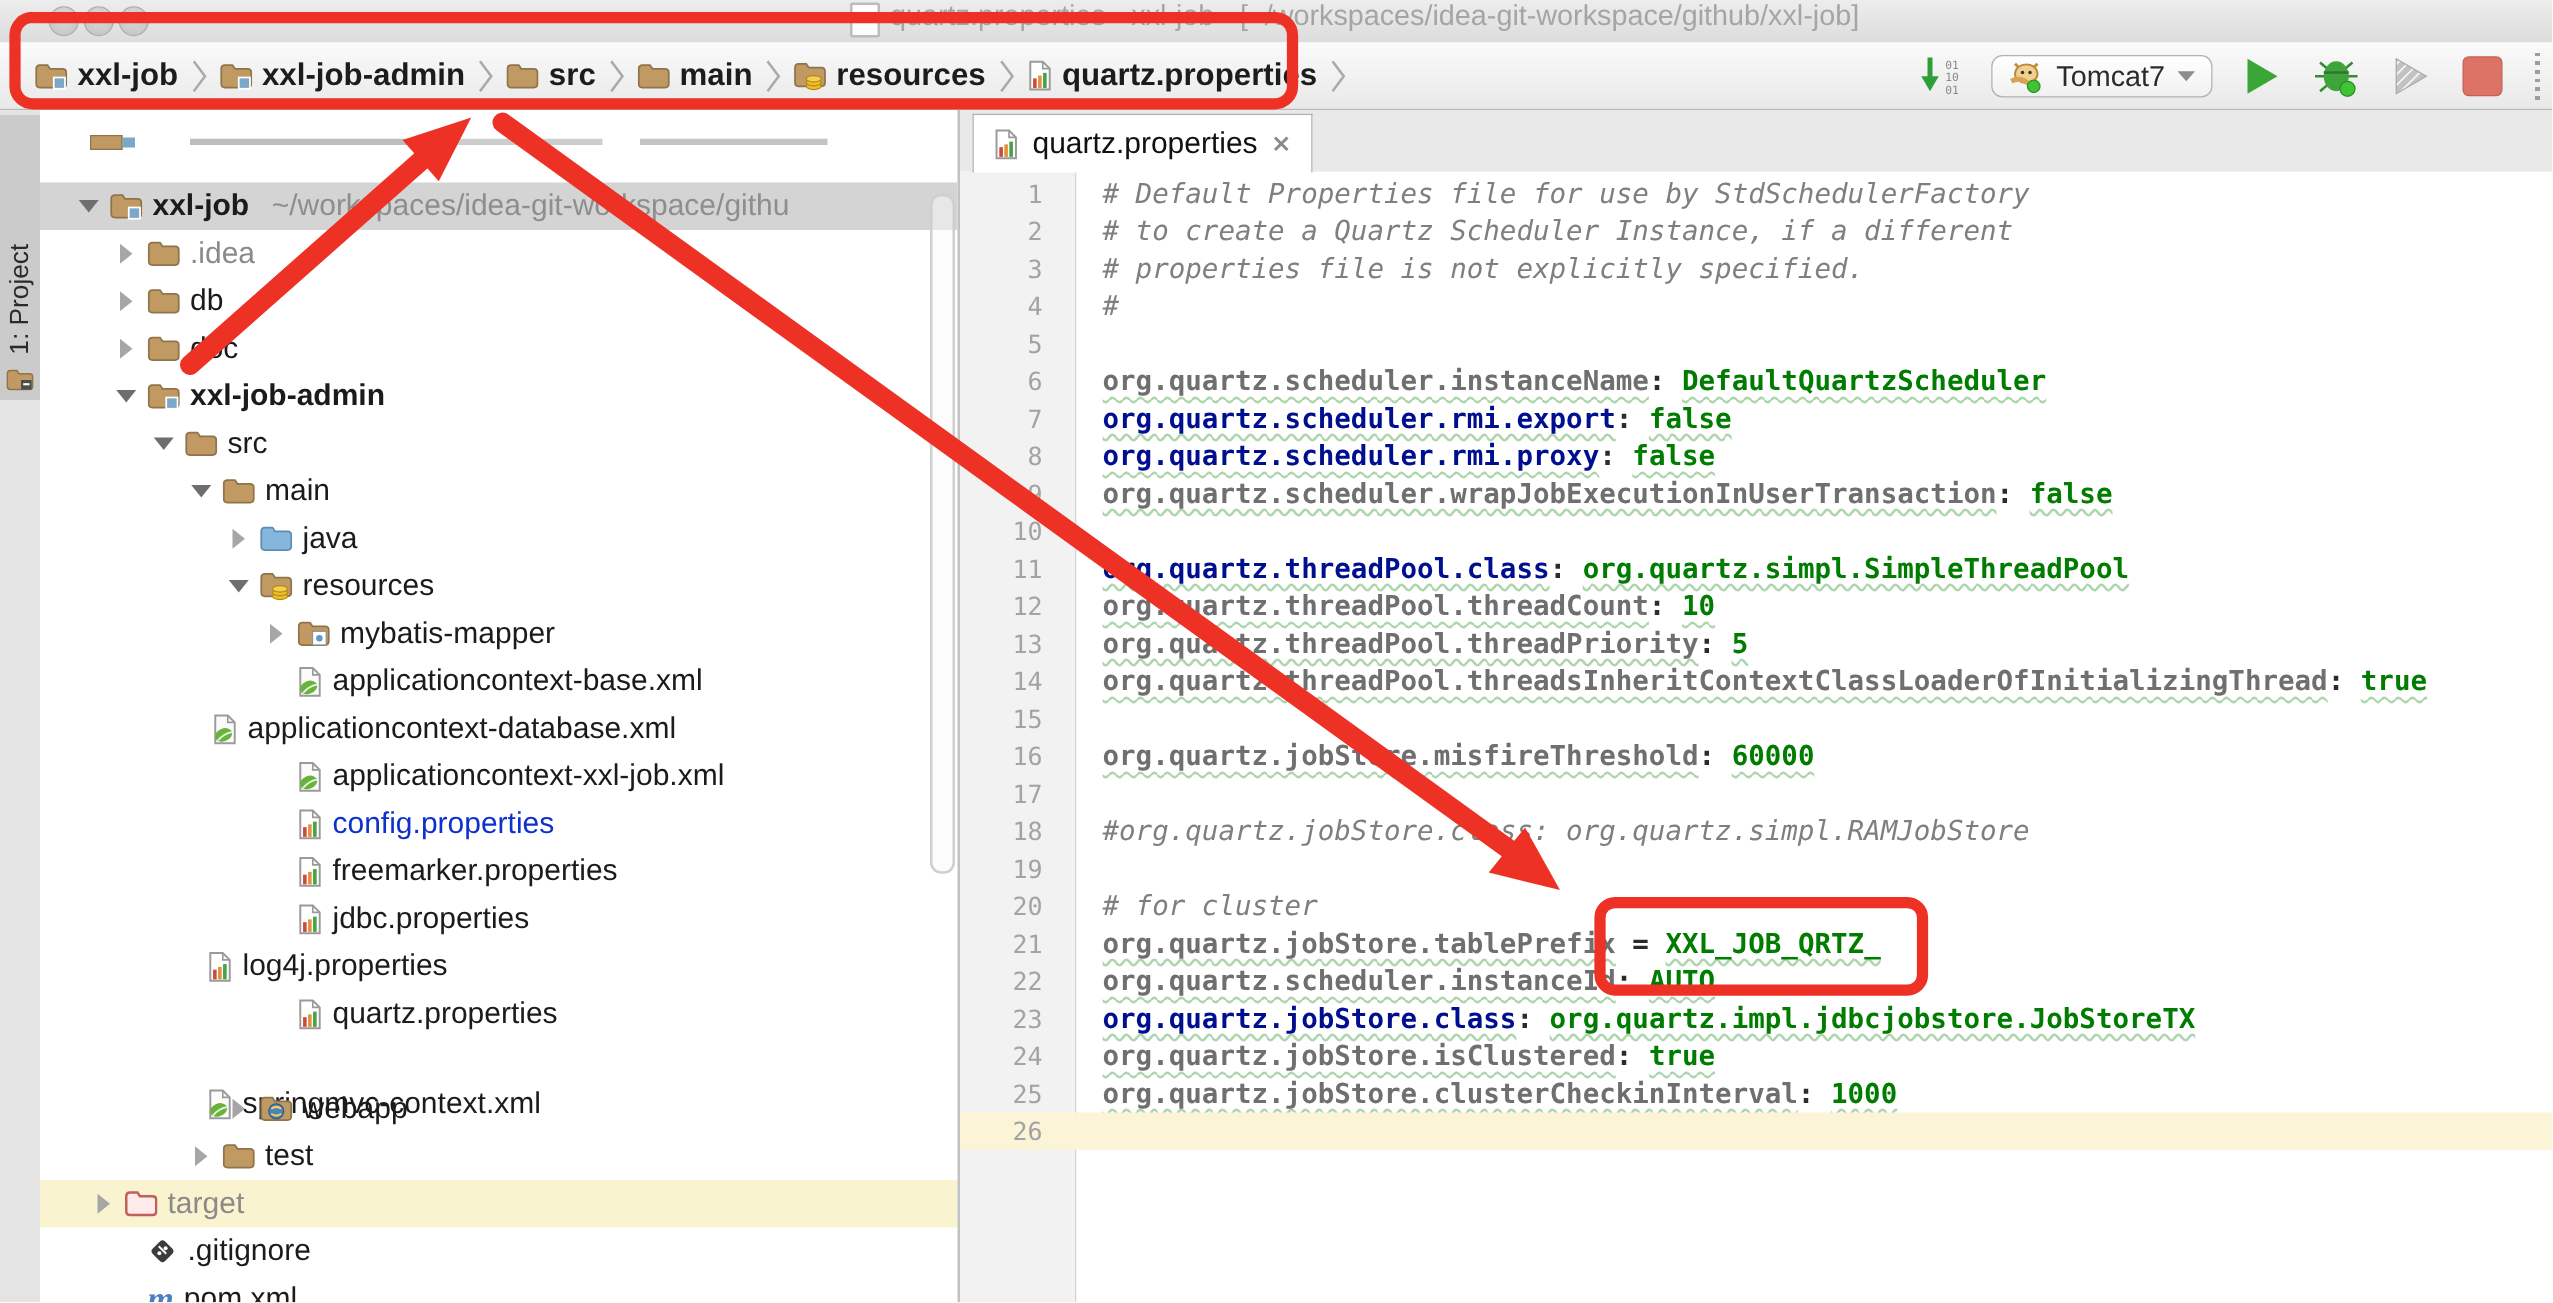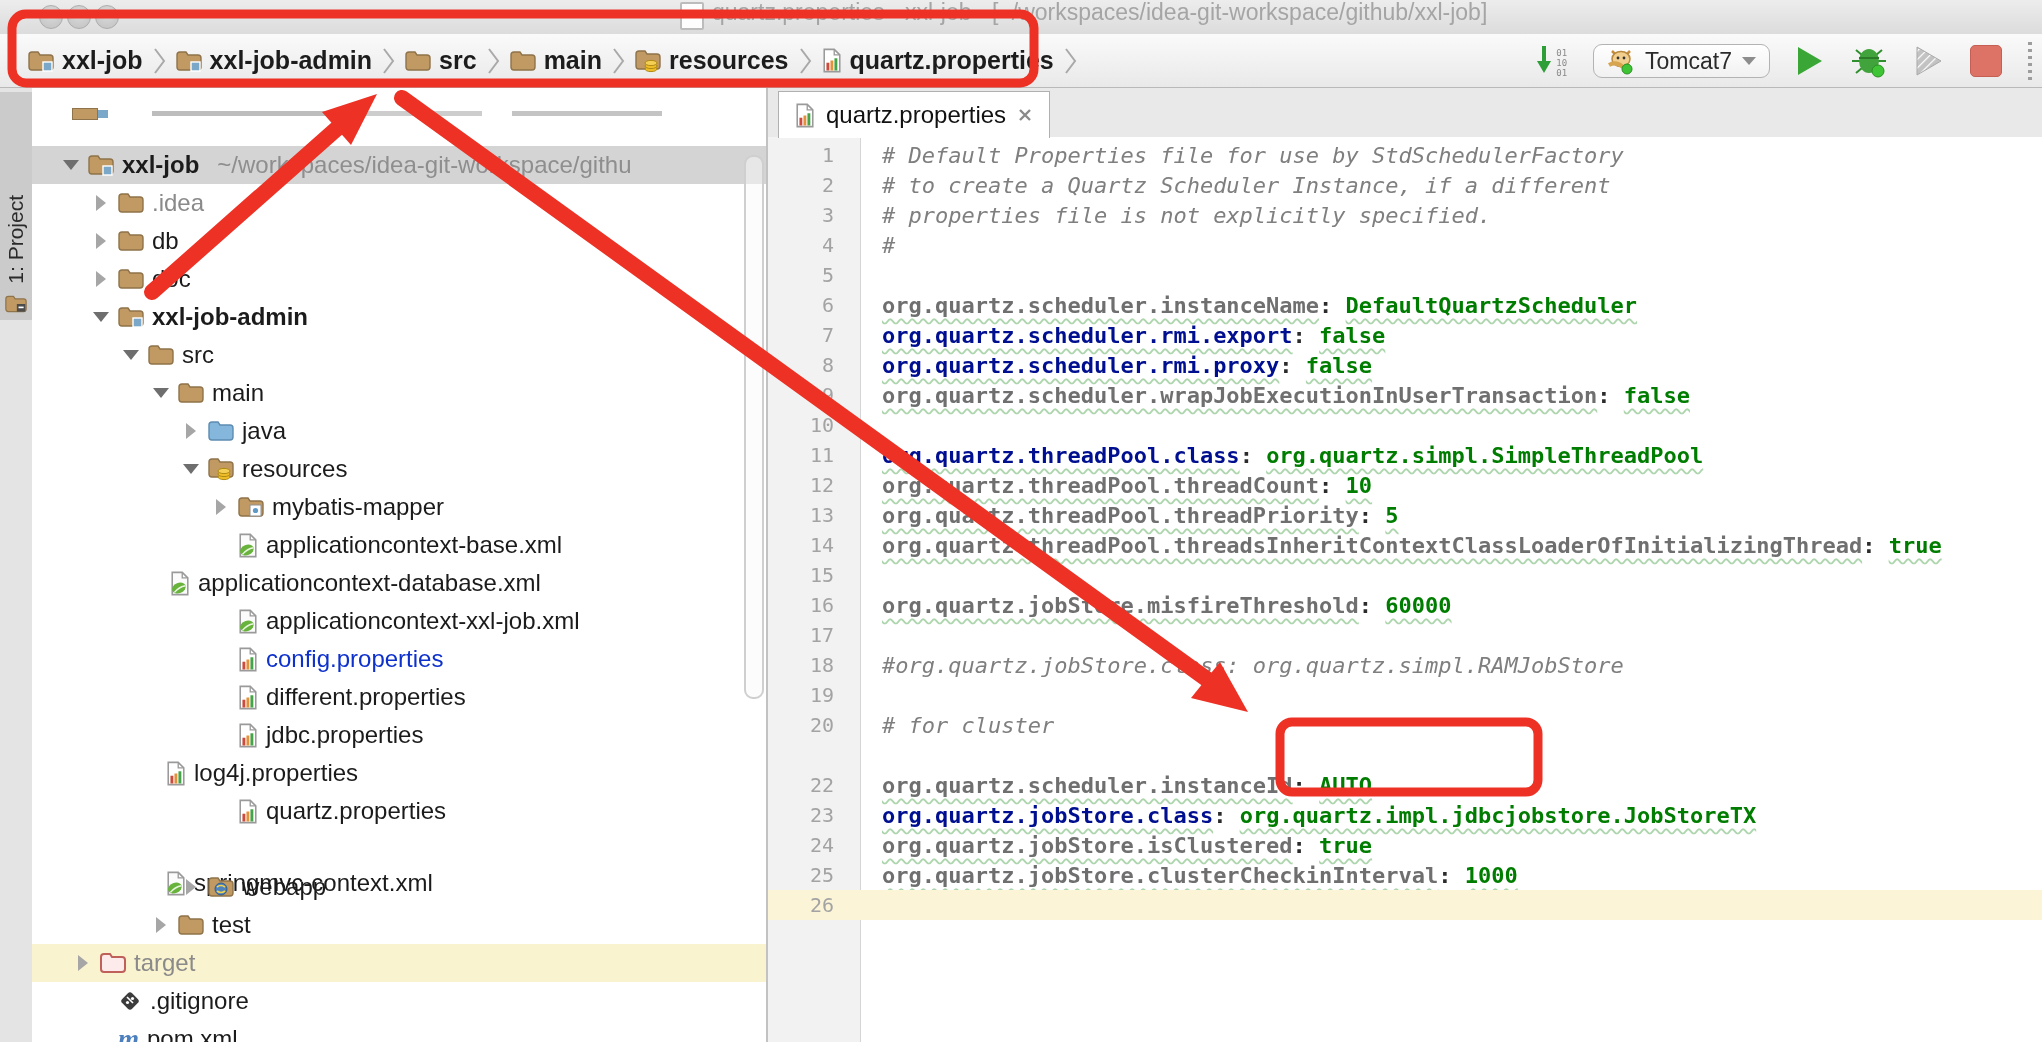--- a/index.html
+++ b/index.html
@@ -405,21 +405,21 @@
     </div>
     <div class="tr" style="top:590px;padding-left:180px">
       <span class="tg"></span>
       <svg class="ic" width="20" height="25" viewBox="0 0 18 22">
           <path d="M2 1h9l5 5v15H2z" fill="#fff" stroke="#9a9a9a" stroke-width="1.4"></path>
           <path d="M11 1v5h5" fill="none" stroke="#9a9a9a" stroke-width="1.2"></path>
           <rect x="4" y="13" width="2.6" height="7" fill="#cc4b3c"></rect>
           <rect x="7.6" y="11" width="2.6" height="9" fill="#e2923d"></rect>
           <rect x="11.2" y="9" width="2.6" height="11" fill="#47a347"></rect>
         </svg>
-      <span>different.properties</span>
+      <span>freemarker.properties</span>
     </div>
     <div class="tr" style="top:628px;padding-left:180px">
       <span class="tg"></span>
       <svg class="ic" width="20" height="25" viewBox="0 0 18 22">
           <path d="M2 1h9l5 5v15H2z" fill="#fff" stroke="#9a9a9a" stroke-width="1.4"></path>
           <path d="M11 1v5h5" fill="none" stroke="#9a9a9a" stroke-width="1.2"></path>
           <rect x="4" y="13" width="2.6" height="7" fill="#cc4b3c"></rect>
           <rect x="7.6" y="11" width="2.6" height="9" fill="#e2923d"></rect>
           <rect x="11.2" y="9" width="2.6" height="11" fill="#47a347"></rect>
         </svg>
@@ -589,20 +589,24 @@
     <div class="cr" style="top:513px">
         <span class="ln">18</span>
         <span class="cd"><span class="cm">#org.quartz.jobStore.class: org.quartz.simpl.RAMJobStore</span></span>
       </div>
     <div class="cr" style="top:543px">
         <span class="ln">19</span>
       </div>
     <div class="cr" style="top:573px">
         <span class="ln">20</span>
         <span class="cd"><span class="cm"># for cluster</span></span>
+      </div>
+    <div class="cr" style="top:603px">
+        <span class="ln">21</span>
+        <span class="cd"><span class="kG wv">org.quartz.jobStore.tablePrefix</span><span class="se"> = </span><span class="vl wv">XXL_JOB_QRTZ_</span></span>
       </div>
     <div class="cr" style="top:633px">
         <span class="ln">22</span>
         <span class="cd"><span class="kG wv">org.quartz.scheduler.instanceId</span><span class="se">: </span><span class="vl wv">AUTO</span></span>
       </div>
     <div class="cr" style="top:663px">
         <span class="ln">23</span>
         <span class="cd"><span class="kB wv">org.quartz.jobStore.class</span><span class="se">: </span><span class="vl wv">org.quartz.impl.jdbcjobstore.JobStoreTX</span></span>
       </div>
     <div class="cr" style="top:693px">

